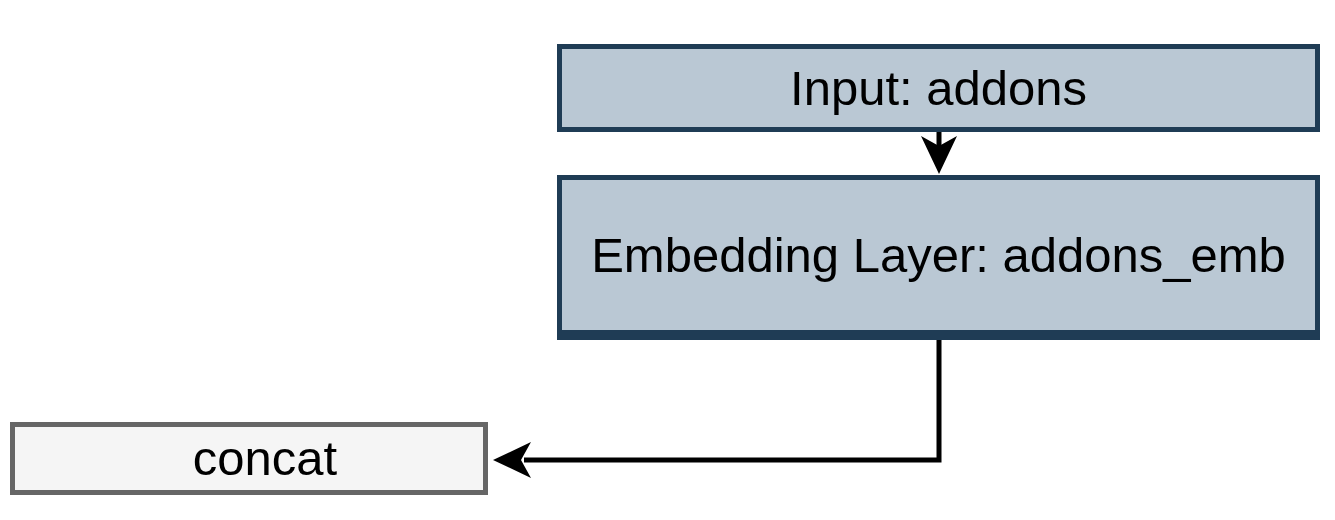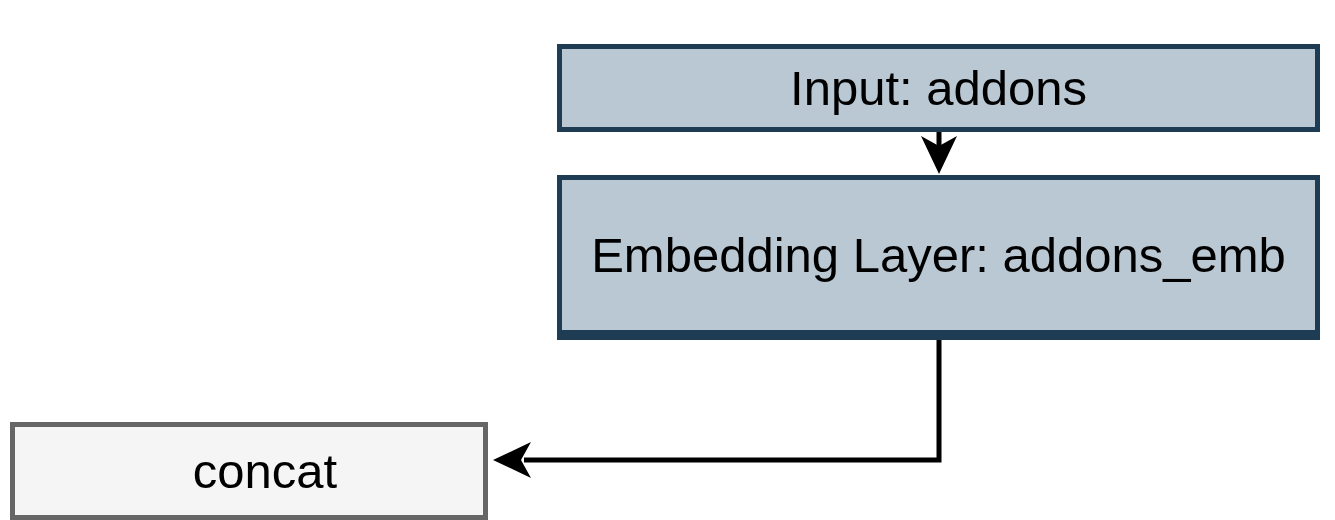--- a/index.html
+++ b/index.html
@@ -66,21 +66,21 @@
     align-items: center;
     justify-content: center;
   }
   .node-embed .row-top {
     border-bottom: 5px solid var(--node-stroke, #1f3c55);
   }
   .node-concat {
     left: 10px;
     top: 422px;
     width: 478px;
-    height: 98px;
+    height: 73px;
     padding-left: 32px;
   }
 </style>
 </head>
 <body>
 
 <div class="canvas">
 
   <svg class="edges" viewBox="0 0 1335 520" xmlns="http://www.w3.org/2000/svg">
 

